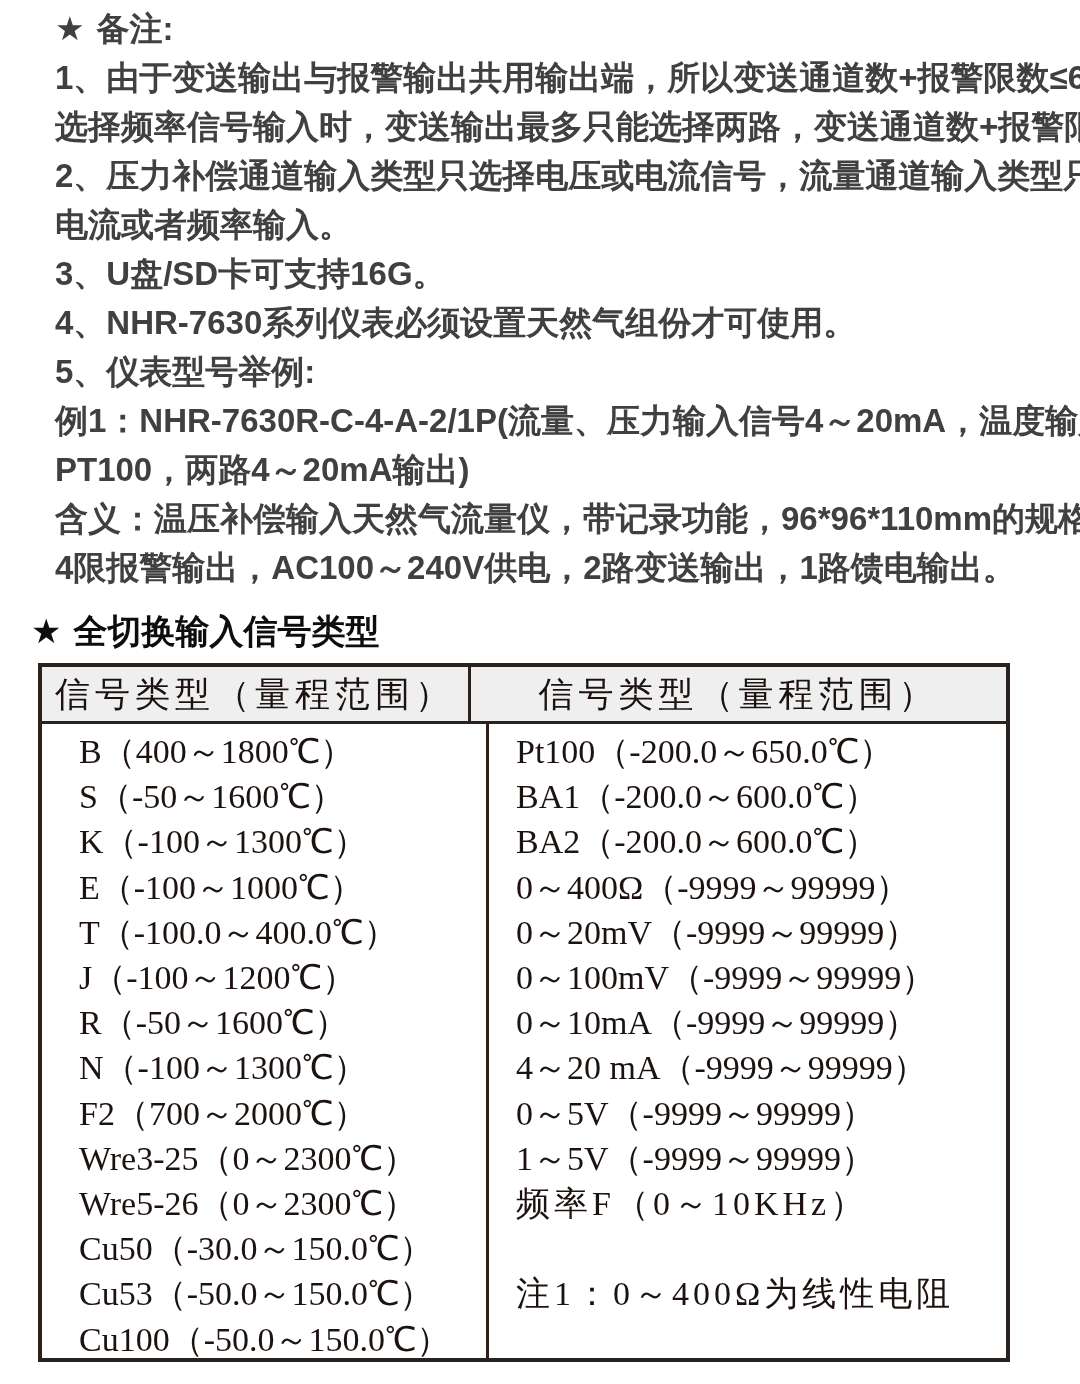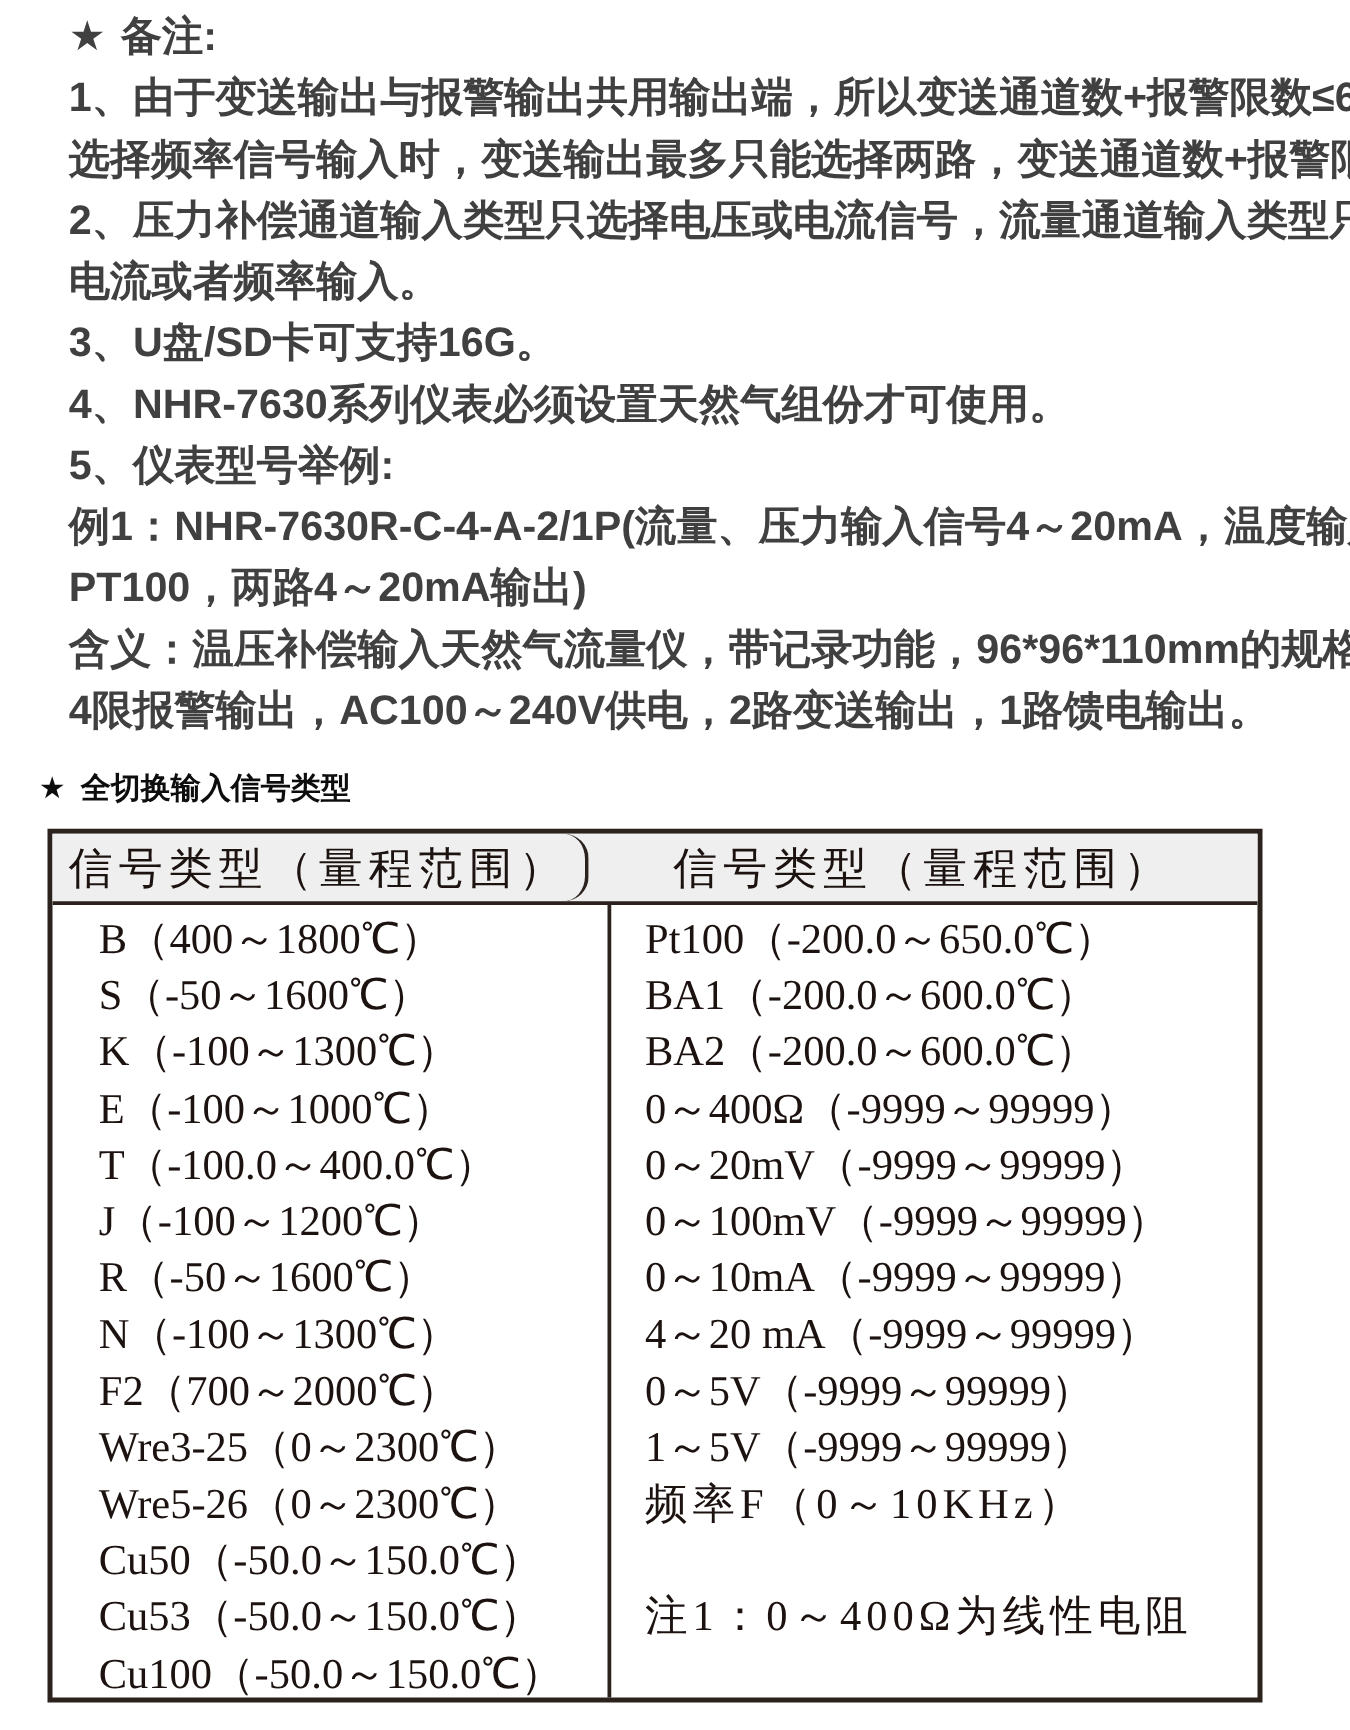--- a/index.html
+++ b/index.html
@@ -32,21 +32,21 @@
     display: inline-block;
     margin-right: 12px;
     font-weight: 400;
   }
 
   
   .section-title {
     position: absolute;
     top: 610px;
     left: 31px;
-    font-size: 24px;
+    font-size: 34px;
     line-height: 42px;
     font-weight: 600;
     white-space: nowrap;
     color: #0d0d0d;
   }
 
   
   .sigtable {
     position: absolute;
     top: 663px;
@@ -66,21 +66,20 @@
     border-bottom: 3px solid #2b211d;
   }
   .th {
     display: flex;
     align-items: center;
     justify-content: center;
     font-size: 35px;
     letter-spacing: 5px;
     white-space: nowrap;
     box-sizing: border-box;
-    border-radius: 20px;
   }
   .th.left  { width: 429px; border-right: 3px solid #2b211d; }
   .th.right { flex: 1; }
 
   .tbody {
     display: flex;
     height: 634px;
     margin-left: 18px;
   }
   .td {
@@ -134,21 +133,21 @@
         <div class="trow">S（-50～1600℃）</div>
         <div class="trow">K（-100～1300℃）</div>
         <div class="trow">E（-100～1000℃）</div>
         <div class="trow">T（-100.0～400.0℃）</div>
         <div class="trow">J（-100～1200℃）</div>
         <div class="trow">R（-50～1600℃）</div>
         <div class="trow">N（-100～1300℃）</div>
         <div class="trow">F2（700～2000℃）</div>
         <div class="trow">Wre3-25（0～2300℃）</div>
         <div class="trow">Wre5-26（0～2300℃）</div>
-        <div class="trow">Cu50（-50.0～150.0℃）</div>
+        <div class="trow">Cu50（-30.0～150.0℃）</div>
         <div class="trow">Cu53（-50.0～150.0℃）</div>
         <div class="trow">Cu100（-50.0～150.0℃）</div>
       </div>
       <div class="td right">
         <div class="trow">Pt100（-200.0～650.0℃）</div>
         <div class="trow">BA1（-200.0～600.0℃）</div>
         <div class="trow">BA2（-200.0～600.0℃）</div>
         <div class="trow">0～400Ω（-9999～99999）</div>
         <div class="trow">0～20mV（-9999～99999）</div>
         <div class="trow">0～100mV（-9999～99999）</div>

